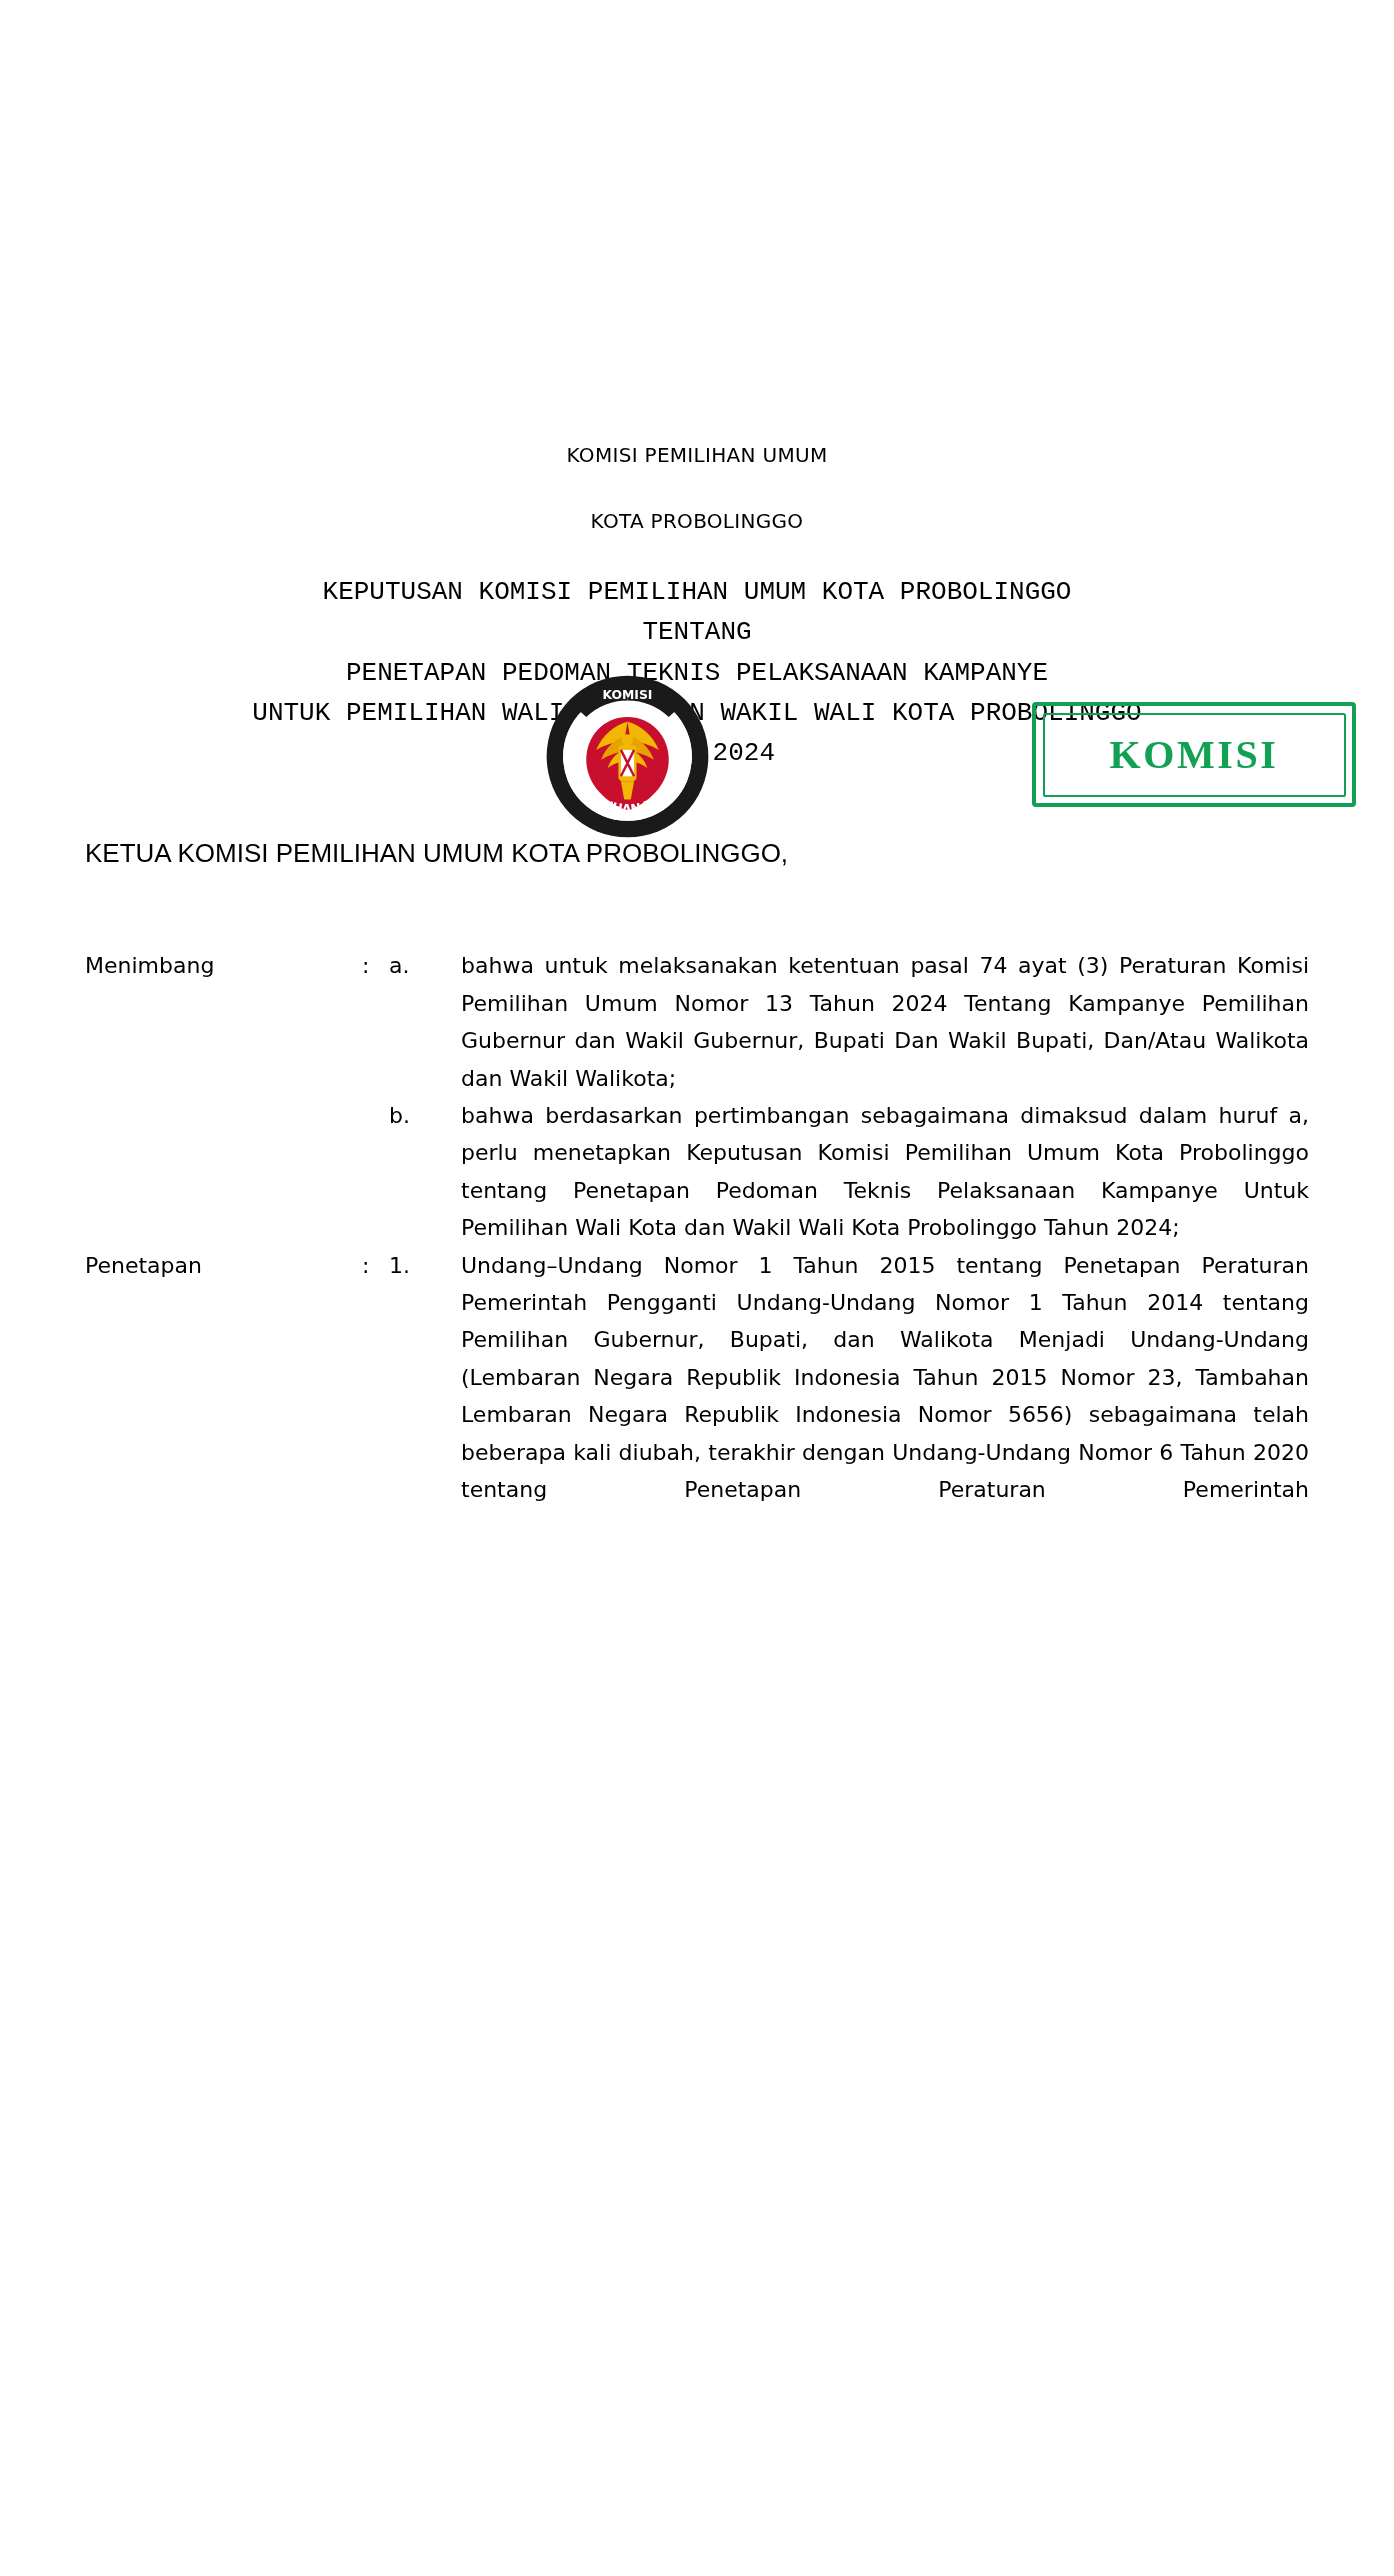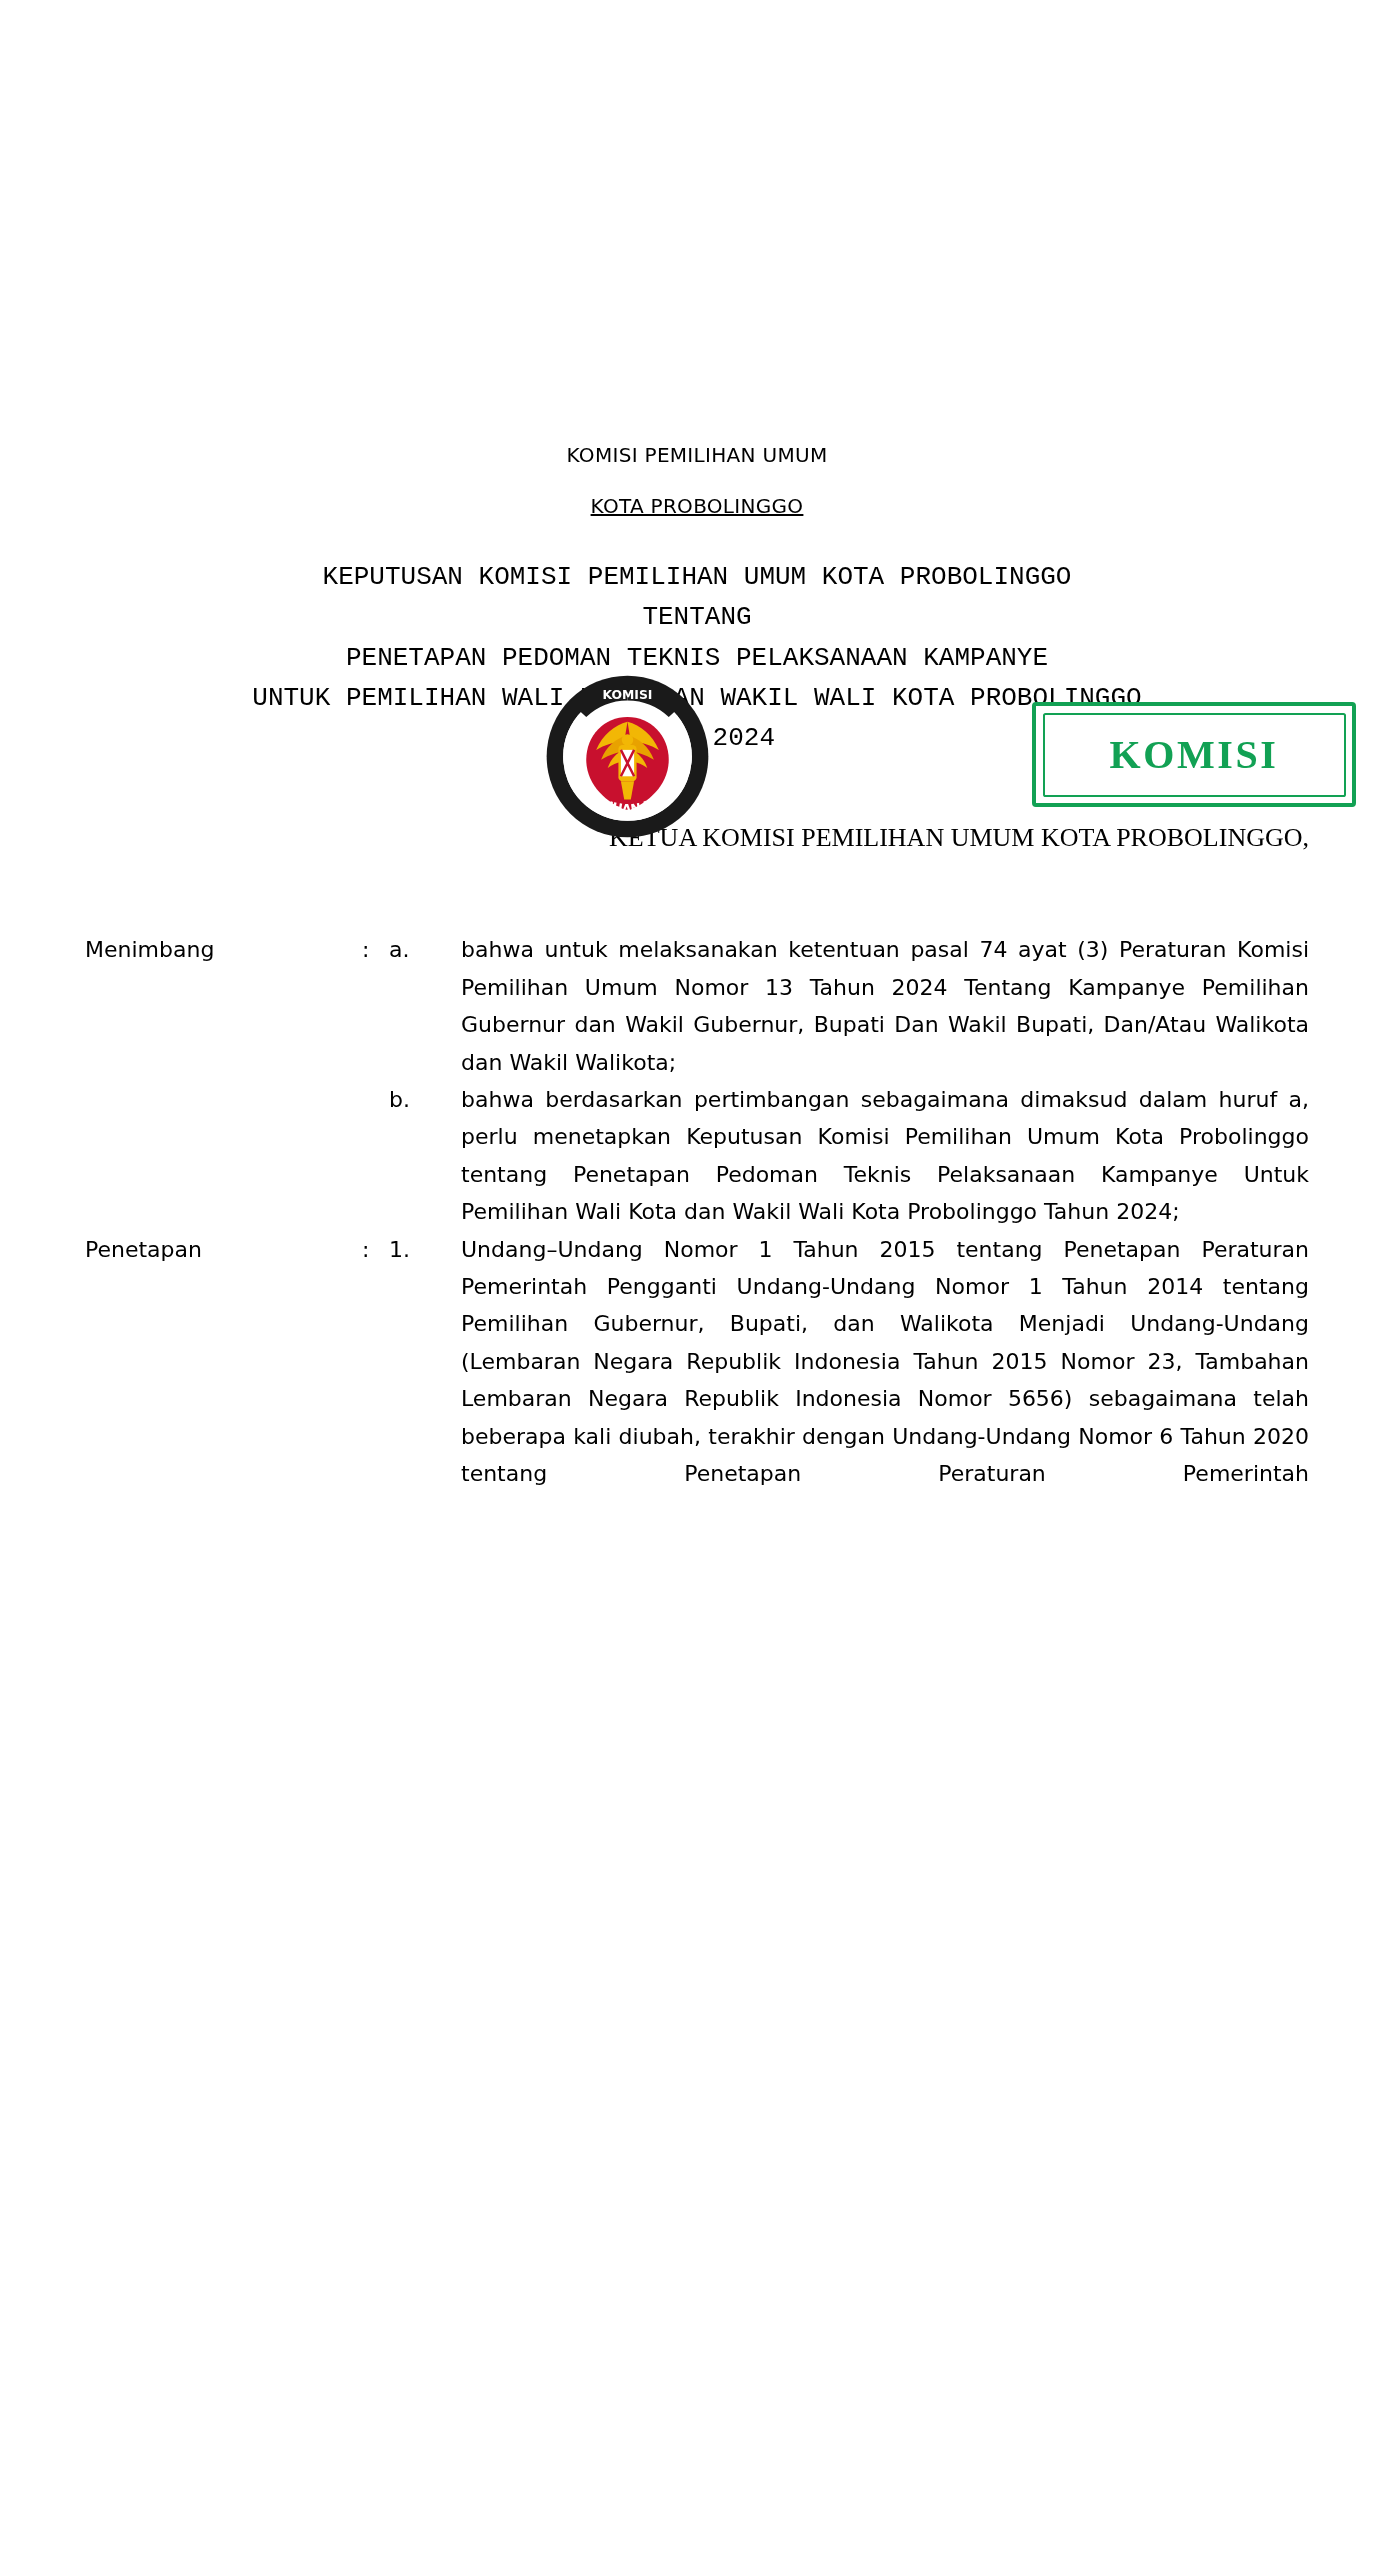--- a/index.html
+++ b/index.html
@@ -71,36 +71,36 @@
   }
 
   .inst-line {
     text-align: center;
     font-family: "DejaVu Sans", sans-serif;
     font-size: 20px;
     letter-spacing: 0.3px;
     line-height: 1.0;
   }
   .inst-line.first { margin-top: 445px; }
-  .inst-line.second { margin-top: 31px; text-decoration: underline; }
+  .inst-line.second { margin-top: 46px; }
 
   
   .title-block {
     margin-top: 41px;
     text-align: center;
     font-family: Liberation Mono, monospace;
     font-size: 26px;
     line-height: 1.55;
   }
   .title-block div { white-space: nowrap; }
 
   .subject-line {
     margin-top: 65px;
-    text-align: right;
-    font-family: Liberation Serif, serif;
+    text-align: left;
+    font-family: Liberation Sans, sans-serif;
     font-size: 26px;
   }
 
   
   .clauses {
     margin-top: 78px;
     width: 100%;
     border-collapse: collapse;
   }
   .clauses td {

